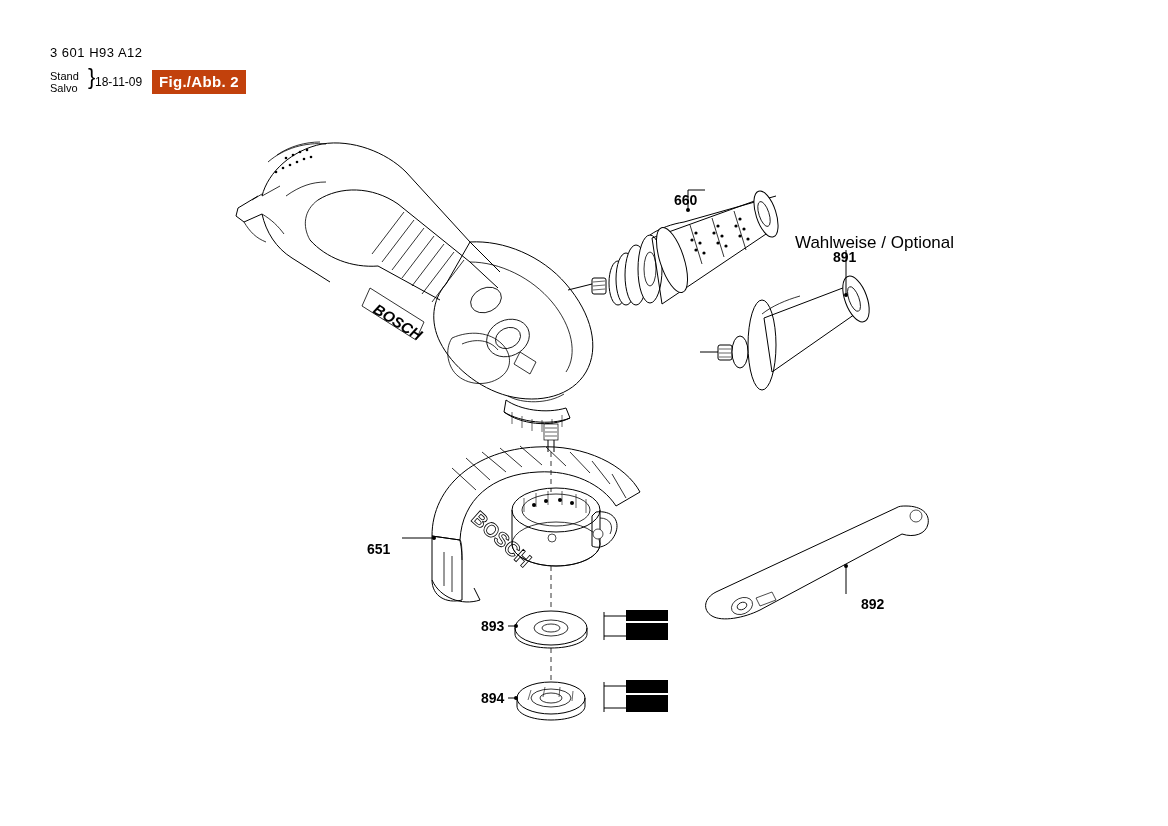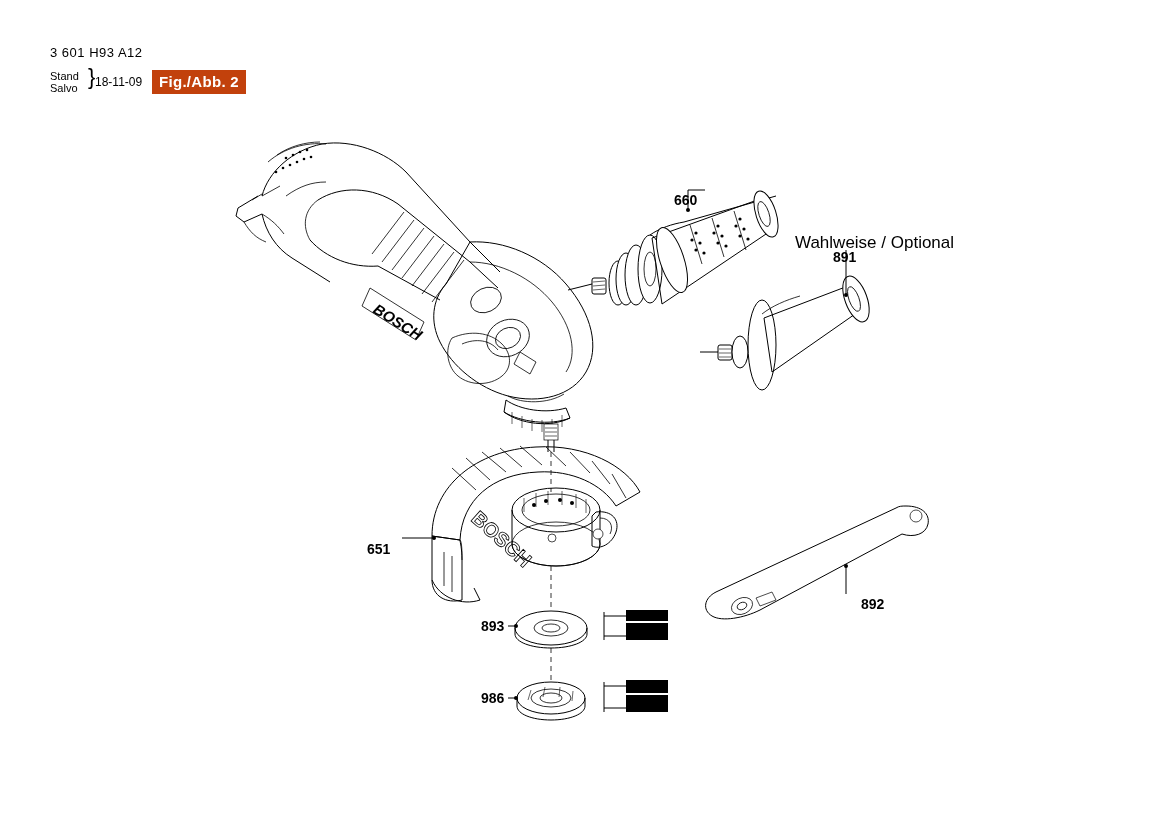--- a/index.html
+++ b/index.html
@@ -107,21 +107,21 @@
   <div class="hdr-date">18-11-09</div>
 
   <div class="fig-box">Fig./Abb. 2</div>
 
   <div class="label" style="left:674px; top:192px;">660</div>
   <div class="note" style="left:795px; top:233px;">Wahlweise / Optional</div>
   <div class="label" style="left:833px; top:249px;">891</div>
   <div class="label" style="left:367px; top:529px;margin-top:12px;">651</div>
   <div class="label" style="left:833px; top:596px;padding-left:28px;">892</div>
   <div class="label" style="left:481px; top:618px;">893</div>
-  <div class="label" style="left:481px; top:690px;">986</div>
+  <div class="label" style="left:481px; top:690px;">894</div>
 
 
   <svg class="art" viewBox="0 0 1168 826">
 
     <g>
 
       <path class="ln" d="M258 196 L238 208 L236 216 L244 222 L262 214"></path>
       <path class="thin" d="M244 222 C250 232 256 238 266 242"></path>
       <path class="thin" d="M262 214 C272 220 278 226 284 234"></path>
       <path class="thin" d="M252 200 L262 194"></path>

